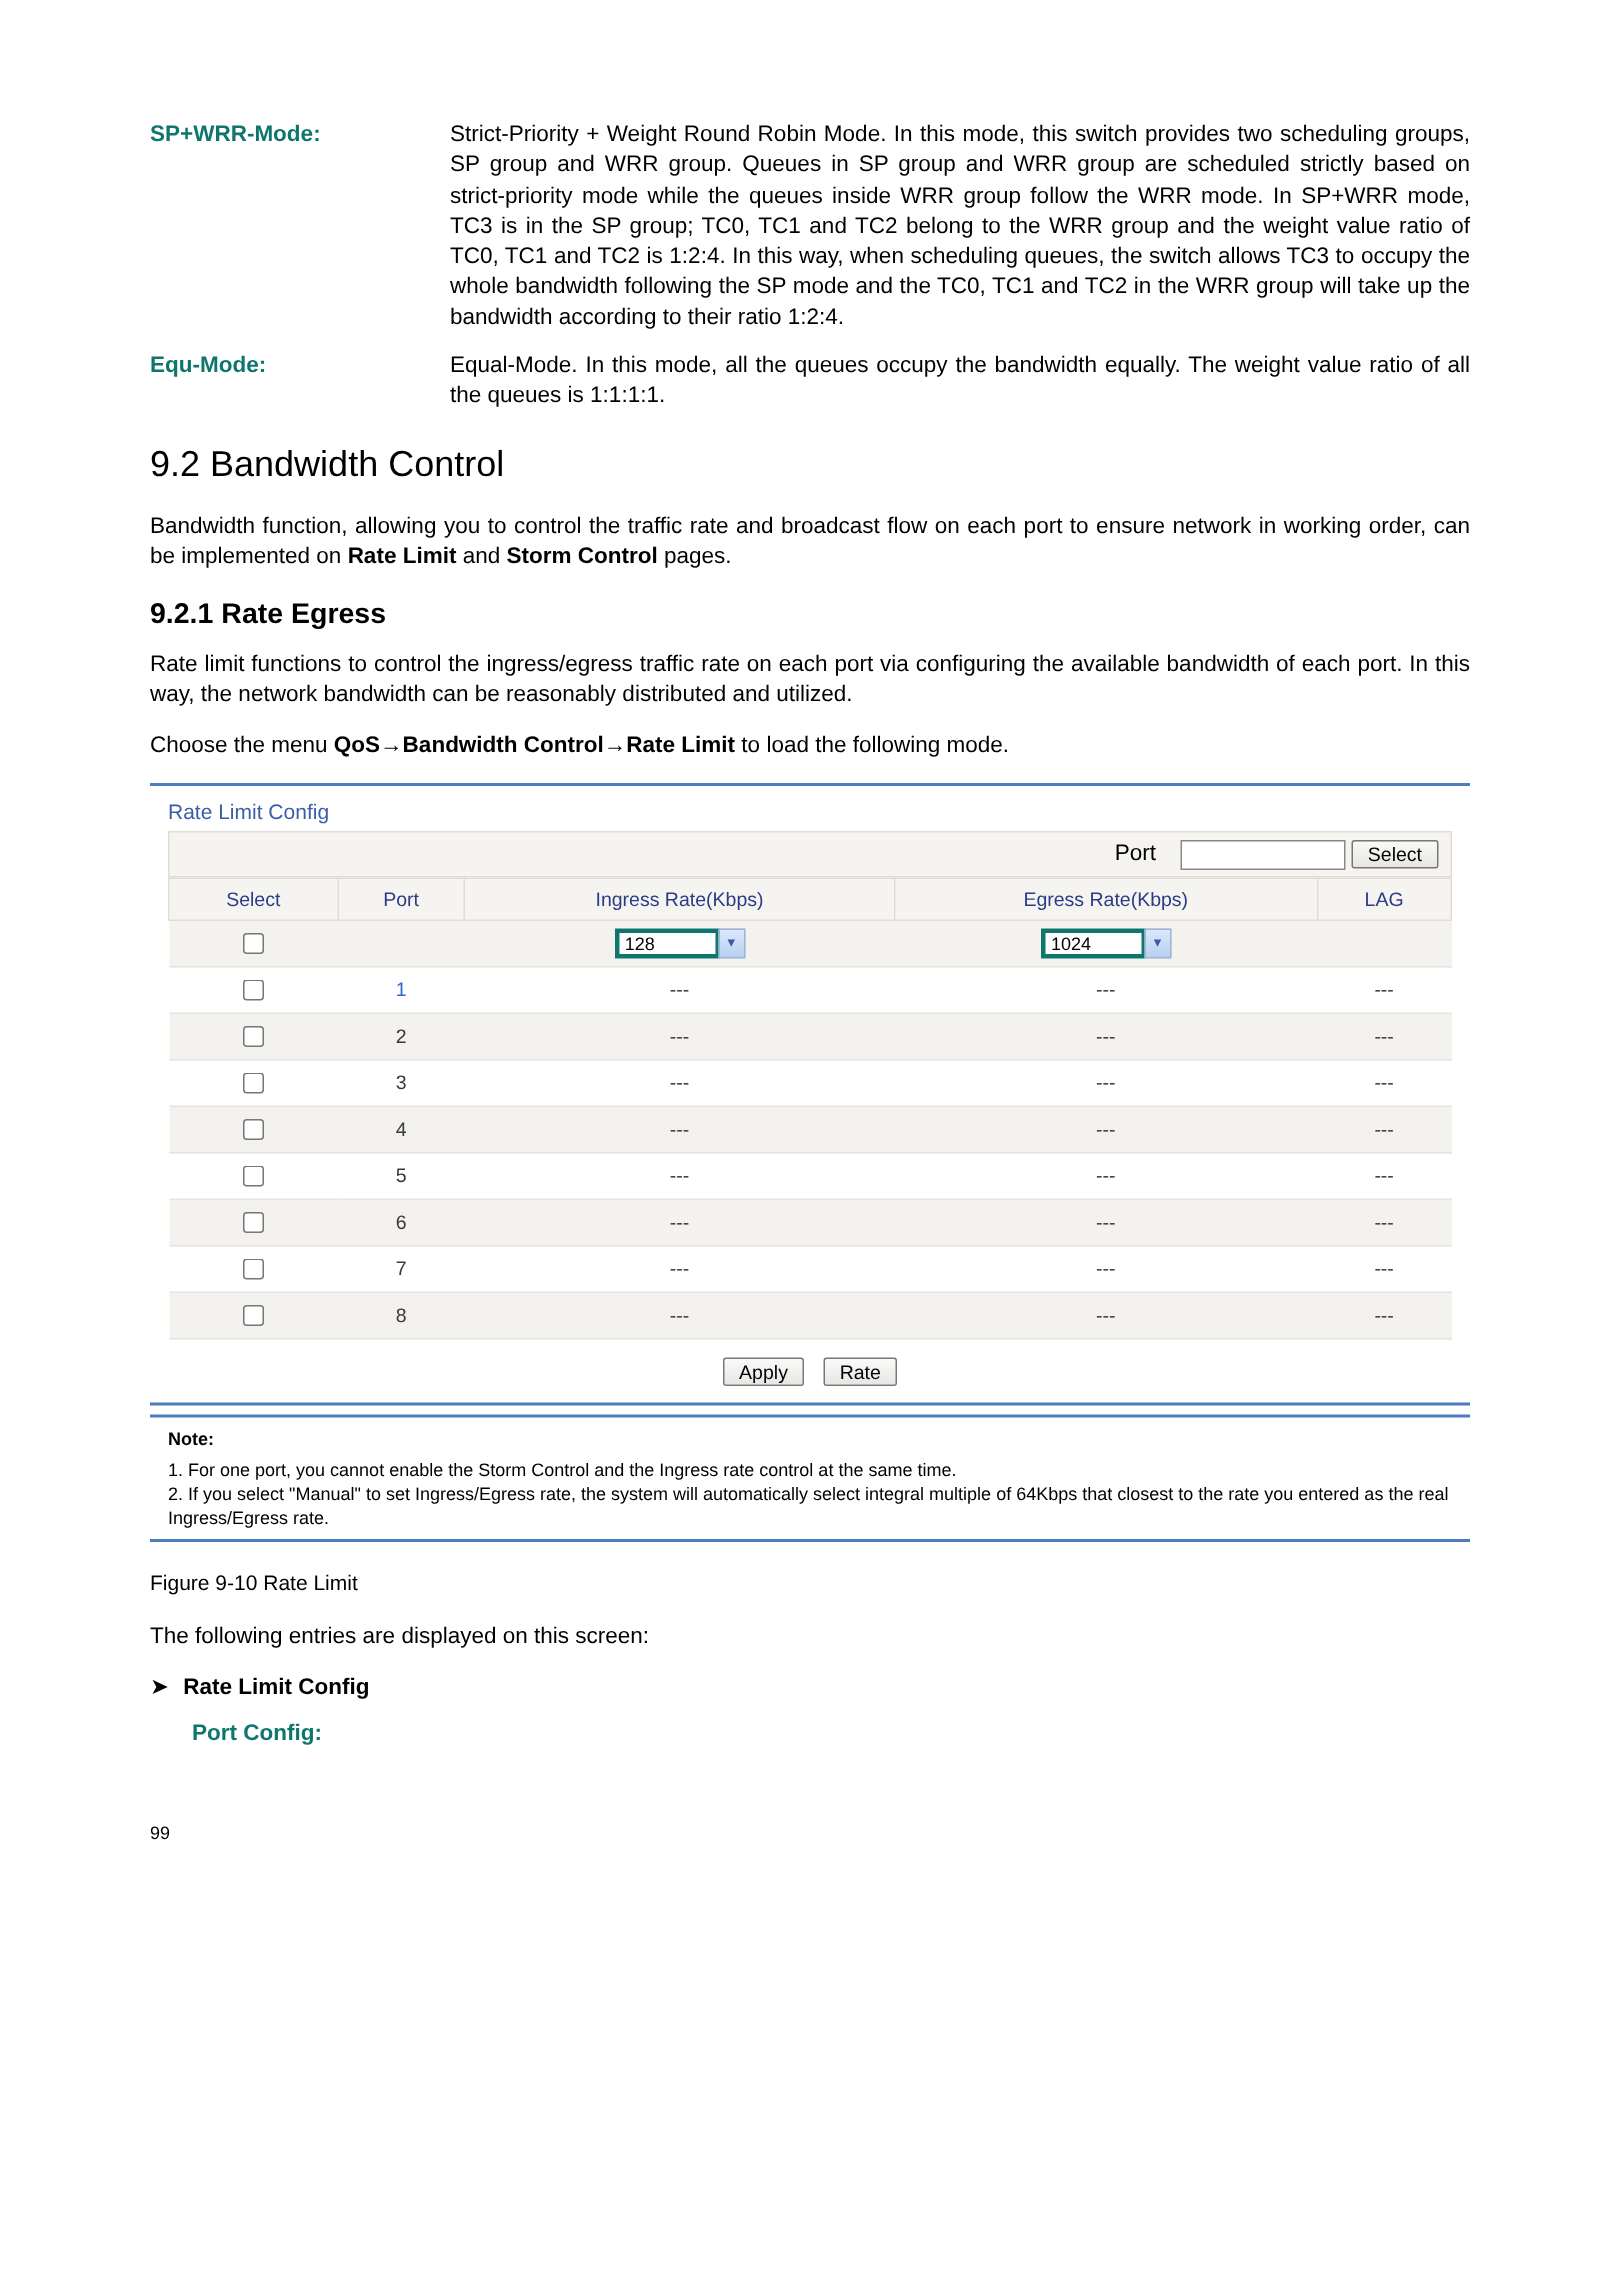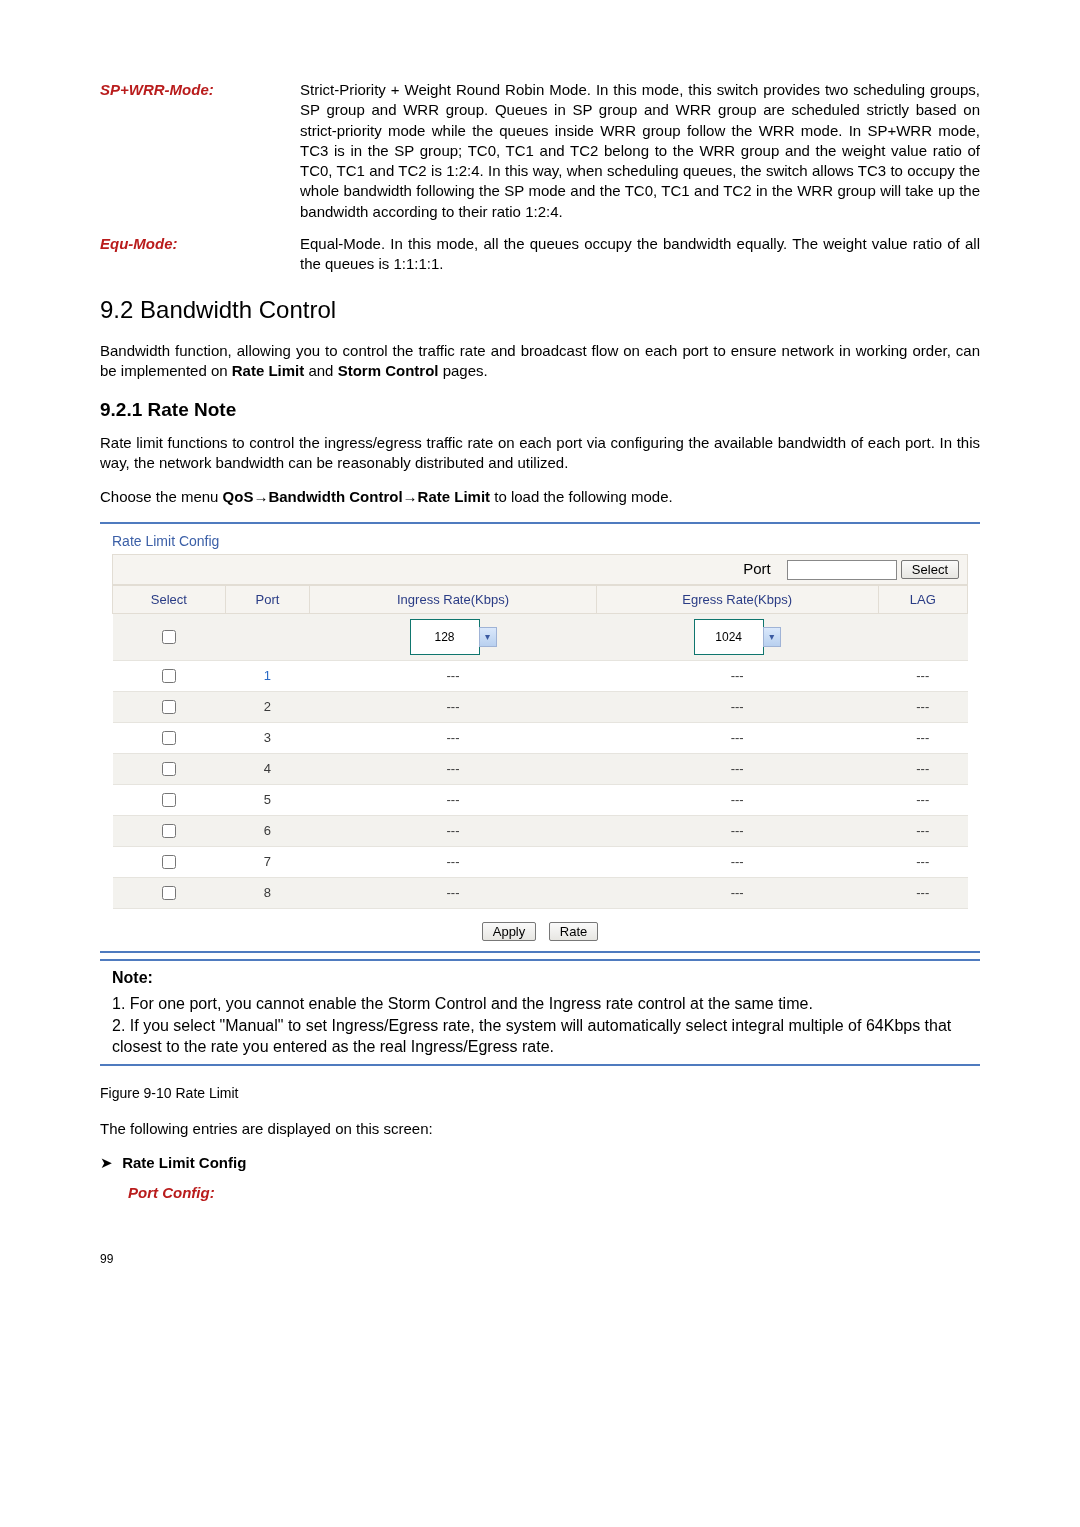--- a/index.html
+++ b/index.html
@@ -6,43 +6,43 @@
   body {
     font-family: Arial, Helvetica, sans-serif;
     font-size: 15px;
     color: #000;
     margin: 0;
     padding: 80px 100px 40px 100px;
     background: #fff;
     line-height: 1.35;
   }
   .def-row { display: flex; margin-bottom: 12px; }
-  .def-label { color: #b91c1c; font-weight: bold; width: 200px; flex-shrink: 0; font-style: italic; }
+  .def-label { color: #0f766e; font-weight: bold; width: 200px; flex-shrink: 0; }
   .def-body { flex: 1; text-align: justify; }
   h2.section { font-size: 24px; font-weight: normal; margin: 20px 0 14px 0; }
   h3.subsection { font-size: 19px; font-weight: bold; margin: 16px 0 10px 0; }
   p.body { text-align: justify; margin: 0 0 14px 0; }
   .strong { font-weight: bold; }
 
   
   .fig-wrap { border-top: 2px solid #4f7bbf; border-bottom: 2px solid #4f7bbf; padding: 8px 12px 6px 12px; margin: 10px 0 6px 0; }
   .fig-title { color: #3b5fa7; font-size: 14px; margin-bottom: 4px; }
   .port-band { background: #f6f4f0; display: flex; align-items: center; justify-content: flex-end; padding: 4px 8px; border: 1px solid #e2ddd4; }
   .port-band-label { margin-right: 16px; }
   .port-band input { width: 110px; height: 20px; border: 1px solid #888; font-size: 13px; padding: 0 4px; }
   .port-band button, .btn { font-family: inherit; font-size: 13px; padding: 1px 10px; border: 1px solid #777; background: linear-gradient(#fafafa,#e7e6e2); border-radius: 2px; }
   table.ratetbl { width: 100%; border-collapse: collapse; font-size: 13px; margin-top: 0; }
   table.ratetbl th { background: #f6f4f0; color: #2a3c85; font-weight: normal; border: 1px solid #e2ddd4; padding: 5px 6px; }
   table.ratetbl td { border-bottom: 1px solid #e6e4de; padding: 5px 6px; text-align: center; color: #3a3a3a; }
   table.ratetbl tr.alt td { background: #f3f2ee; }
   .chk { width: 14px; height: 14px; vertical-align: middle; }
-  .inp-sm { width: 70px; height: 36px; border: 1px solid #0f766e; font-size: 12px; padding: 0 4px; vertical-align: middle; text-align: center; }
+  .inp-sm { width: 70px; height: 20px; border: 3px solid #0f766e; font-size: 12px; padding: 0 4px; vertical-align: middle; }
   .dd-btn { display: inline-block; width: 18px; height: 20px; border: 1px solid #9fb3d6; background: linear-gradient(#dae8fb,#b8d0ef); vertical-align: middle; text-align: center; line-height: 18px; color: #3b5aa1; font-size: 10px; margin-left: -1px; }
   .btn-row { text-align: center; padding: 12px 0 4px 0; }
-  .note-wrap { border-top: 2px solid #4f7bbf; padding: 6px 12px 2px 12px; font-size: 16px; }
+  .note-wrap { border-top: 2px solid #4f7bbf; padding: 6px 12px 2px 12px; font-size: 12px; }
   .note-title { font-weight: bold; margin-bottom: 4px; }
   .fig-caption { text-align: left; font-size: 14px; margin: 18px 0 16px 0; }
   .bullet-line { margin: 6px 0 10px 0; }
   .bullet-sym { display: inline-block; width: 18px; }
   .page-num { text-align: left; margin-top: 48px; font-size: 12px; }
 </style>
 </head>
 <body>
 
 <div class="def-row">
@@ -53,21 +53,21 @@
   <div class="def-label">Equ-Mode:</div>
   <div class="def-body">Equal-Mode. In this mode, all the queues occupy the bandwidth equally. The weight value ratio of all the queues is 1:1:1:1.</div>
 </div>
 
 <h2 class="section">9.2   Bandwidth Control</h2>
 
 <p class="body">
   <span>Bandwidth function, allowing you to control the traffic rate and broadcast flow on each port to ensure network in working order, can be implemented on </span><span class="strong">Rate Limit</span><span> and </span><span class="strong">Storm Control</span><span> pages.</span>
 </p>
 
-<h3 class="subsection">9.2.1 Rate Note</h3>
+<h3 class="subsection">9.2.1 Rate Egress</h3>
 
 <p class="body">Rate limit functions to control the ingress/egress traffic rate on each port via configuring the available bandwidth of each port. In this way, the network bandwidth can be reasonably distributed and utilized.</p>
 
 <p class="body">
   <span>Choose the menu </span><span class="strong">QoS→Bandwidth Control→Rate Limit</span><span> to load the following mode.</span>
 </p>
 
 <div class="fig-wrap">
   <div class="fig-title">Rate Limit Config</div>
 

